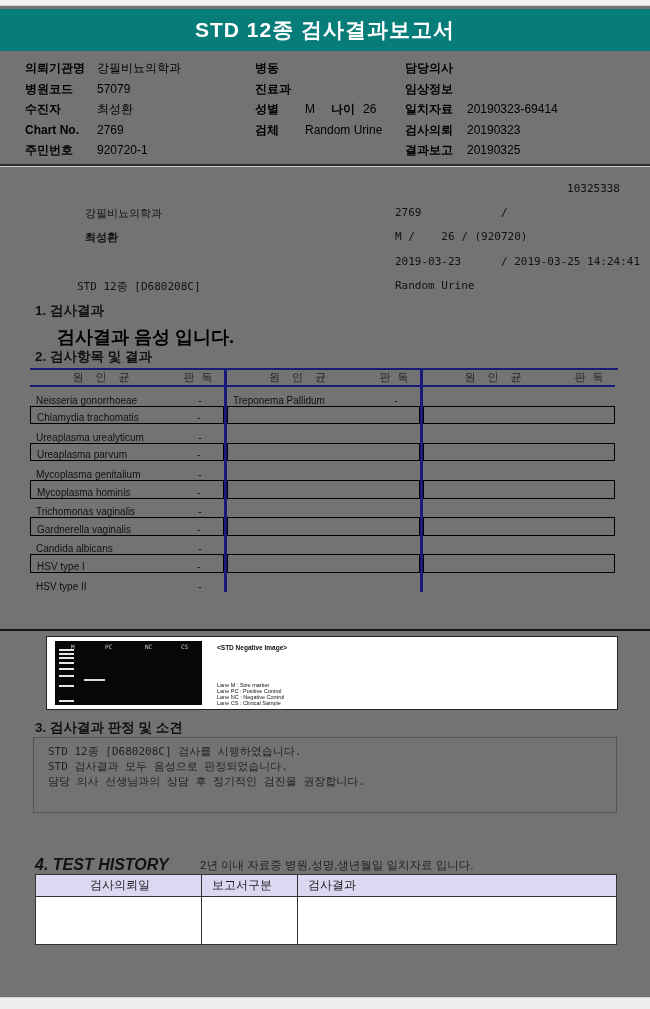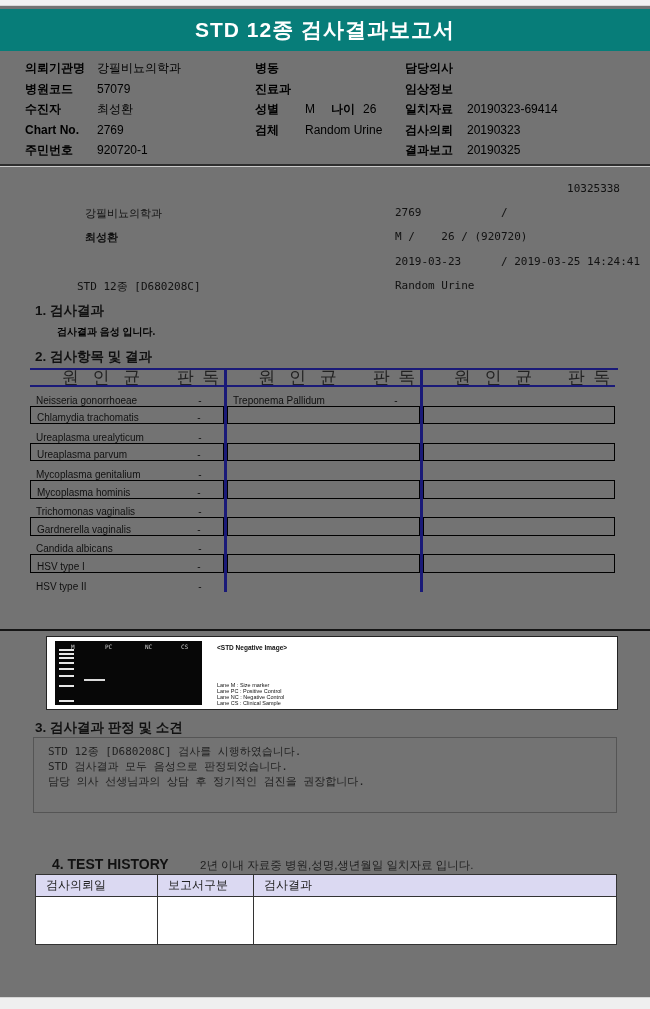--- a/index.html
+++ b/index.html
@@ -30,28 +30,28 @@
   #meta-clinic { top:206px; left:85px; }
   #meta-chart { top:206px; left:395px; }
   #meta-name { top:230px; left:85px; font-weight:bold; }
   #meta-demo { top:230px; left:395px; }
   #meta-dates { top:255px; left:395px; }
   #meta-test { top:279px; left:77px; }
   #meta-specimen { top:279px; left:395px; }
 
   .sec-heading { position:absolute; font-size:13.5px; font-weight:bold; color:#111; }
   #sec1-head { top:302px; left:35px; }
-  #sec1-body { position:absolute; top:325px; left:57px; font-size:10px; font-weight:bold; }
+  #sec1-body { position:absolute; top:325px; left:57px; font-size:18px; font-weight:bold; }
   #sec2-head { top:348px; left:35px; }
 
   
   .results-table { position:absolute; top:368px; left:30px; width:588px; border-top:2.5px solid #1a1a78; display:flex; }
   .rt-group { width:197px; }
   .rt-group.bordered { border-right:3px solid #1a1a78; }
-  .rt-header { display:flex; height:17px; align-items:center; border-bottom:2.5px solid #1a1a78; font-size:17px; color:#222; }
+  .rt-header { display:flex; height:17px; align-items:center; border-bottom:2.5px solid #1a1a78; font-size:11px; color:#222; }
   .rt-header .h-org { flex:1; text-align:center; word-spacing:9px; }
   .rt-header .h-res { width:52px; text-align:center; word-spacing:4px; }
   .rt-row { display:flex; height:18.6px; align-items:flex-end; font-size:10px; color:#111; }
   .rt-row.boxed { border:1px solid #000; }
   .rt-row .r-name { flex:1; padding-left:6px; white-space:nowrap; overflow:hidden; }
   .rt-row .r-res { width:48px; text-align:center; }
 
   .hr-img { position:absolute; top:629px; left:0; width:650px; border-top:2px solid #151515; }
 
   
@@ -59,30 +59,30 @@
   .gel { position:absolute; top:4px; left:8px; width:147px; height:64px; background:#070707; }
   .lane-label { position:absolute; top:2px; color:#cccccc; font-size:6px; font-family:"DejaVu Sans Mono", monospace; }
   .ladder-band { position:absolute; left:4px; width:15px; height:2px; background:#e6e6e6; }
   .sample-band { position:absolute; left:29px; width:21px; height:2px; background:#d9d9d9; }
   .gel-title { position:absolute; top:7px; left:170px; font-size:6.5px; font-weight:bold; color:#111; }
   .gel-legend { position:absolute; top:45px; left:170px; font-size:5.5px; line-height:6px; color:#111; }
 
   #sec3-head { top:719px; left:35px; }
   .sec3-box { position:absolute; top:737px; left:33px; width:584px; height:76px; border:1px solid #555; padding:6px 14px; font-family:"DejaVu Sans Mono", monospace; font-size:11px; line-height:15px; color:#222; }
 
-  #sec4-head { top:856px; left:52px; font-size:14px; }
+  #sec4-head { top:856px; left:35px; font-size:16px;font-style:italic; }
   #sec4-note { position:absolute; top:858px; left:200px; font-size:11.5px; color:#222; }
 
   
   .hist-table { position:absolute; top:874px; left:35px; width:582px; border:1px solid #333; }
   .hist-header { display:flex; height:22px; background:#dbd9f2; border-bottom:1px solid #333; }
   .hist-header .h-cell { line-height:21px; font-size:12px; color:#222; padding-left:10px; border-right:1px solid #333; }
   .hist-body { display:flex; height:47px; background:#fff; }
   .hist-body .b-cell { border-right:1px solid #333; }
-  .c1 { width:122px; } .c2 { width:96px; } .c3 { flex:1; border-right:none !important; }
+  .c1 { width:122px;margin-left:44px; } .c2 { width:96px; } .c3 { flex:1; border-right:none !important; }
 
   .bottom-strip { position:absolute; top:997px; left:0; width:650px; height:12px; background:#efefef; border-top:1px solid #d5d5d5; }
 </style>
 </head>
 <body>
 
 <div class="page">
   <div class="top-strip"></div>
 
   <div class="title-bar">

